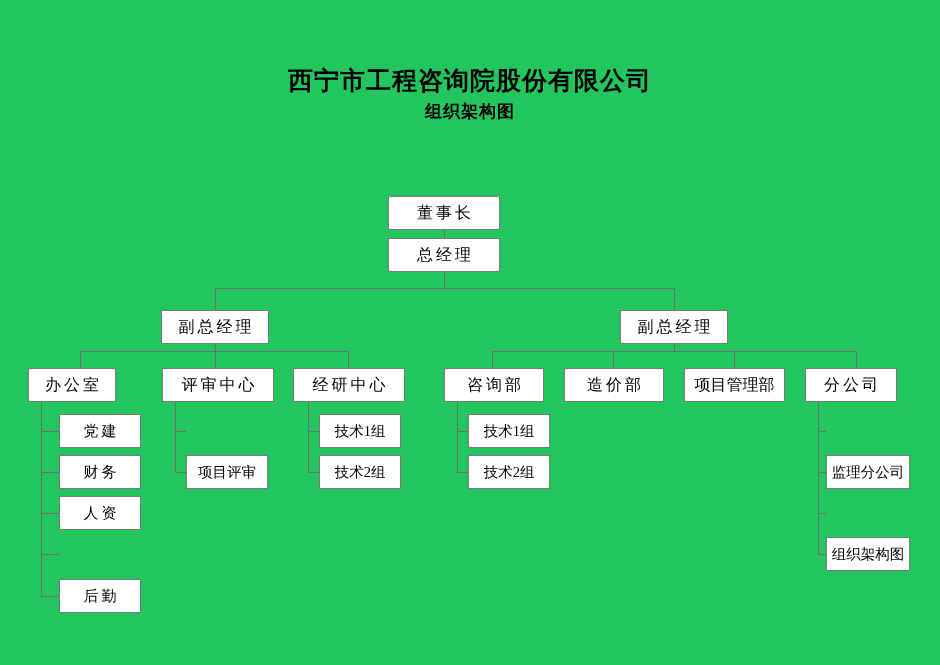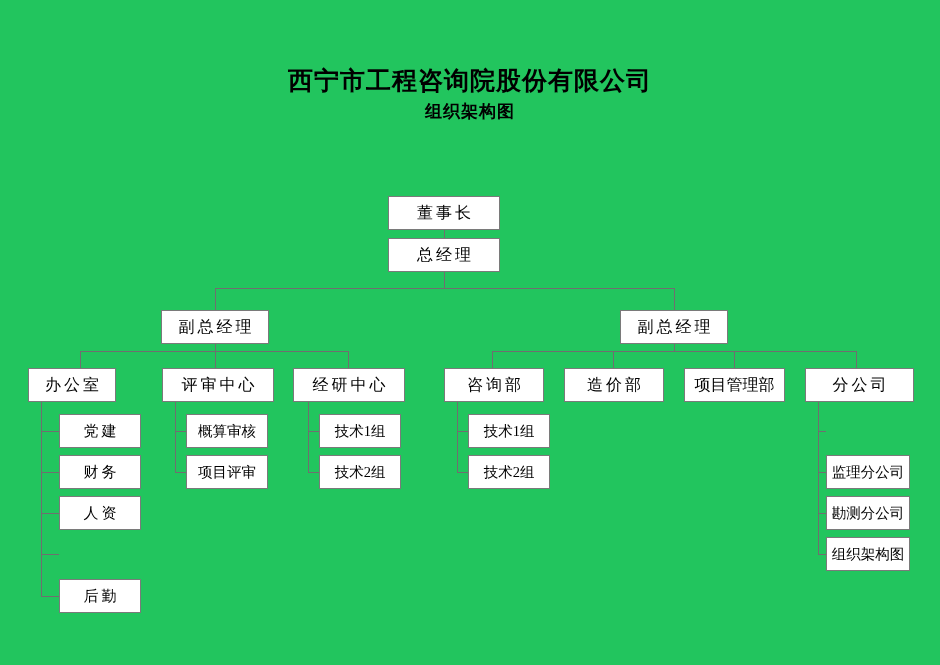--- a/index.html
+++ b/index.html
@@ -104,39 +104,38 @@
   <div class="conn v" style="left:734px; top:351px; height:17px;"></div>
   <div class="conn v" style="left:856px; top:351px; height:17px;"></div>
 
   <div class="node wide-letter" style="left:28px; top:368px; width:88px; height:34px;">办公室</div>
   <div class="node wide-letter" style="left:162px; top:368px; width:112px; height:34px;">评审中心</div>
   <div class="node wide-letter" style="left:293px; top:368px; width:112px; height:34px;">经研中心</div>
 
   <div class="node wide-letter" style="left:444px; top:368px; width:100px; height:34px;">咨询部</div>
   <div class="node wide-letter" style="left:564px; top:368px; width:100px; height:34px;">造价部</div>
   <div class="node" style="left:684px; top:368px; width:101px; height:34px;">项目管理部</div>
-  <div class="node wide-letter" style="left:805px; top:368px; width:109px; height:34px;">分公司</div>
+  <div class="node wide-letter" style="left:805px; top:368px; width:92px; height:34px;">分公司</div>
 
   <div class="conn v" style="left:41px; top:402px; height:194px;"></div>
   <div class="conn h" style="left:41px; top:431px; width:18px;"></div>
   <div class="conn h" style="left:41px; top:472px; width:18px;"></div>
   <div class="conn h" style="left:41px; top:513px; width:18px;"></div>
   <div class="conn h" style="left:41px; top:554px; width:18px;"></div>
   <div class="conn h" style="left:41px; top:596px; width:18px;"></div>
 
   <div class="node sub wide-letter" style="left:59px; top:414px; width:82px; height:34px;">党建</div>
   <div class="node sub wide-letter" style="left:59px; top:455px; width:82px; height:34px;">财务</div>
   <div class="node sub wide-letter" style="left:59px; top:496px; width:82px; height:34px;">人资</div>
   <div class="node sub wide-letter" style="left:59px; top:579px; width:82px; height:34px;">后勤</div>
 
   <div class="conn v" style="left:175px; top:402px; height:70px;"></div>
   <div class="conn h" style="left:175px; top:431px; width:11px;"></div>
   <div class="conn h" style="left:175px; top:472px; width:11px;"></div>
 
-  <div class="node sub-sm" style="left:186px; top:414px; width:82px; height:34px;">概算审核</div>
   <div class="node sub-sm" style="left:186px; top:455px; width:82px; height:34px;">项目评审</div>
 
   <div class="conn v" style="left:308px; top:402px; height:70px;"></div>
   <div class="conn h" style="left:308px; top:431px; width:11px;"></div>
   <div class="conn h" style="left:308px; top:472px; width:11px;"></div>
 
   <div class="node sub-sm" style="left:319px; top:414px; width:82px; height:34px;">技术1组</div>
   <div class="node sub-sm" style="left:319px; top:455px; width:82px; height:34px;">技术2组</div>
 
   <div class="conn v" style="left:457px; top:402px; height:70px;"></div>
@@ -146,16 +145,15 @@
   <div class="node sub-sm" style="left:468px; top:414px; width:82px; height:34px;">技术1组</div>
   <div class="node sub-sm" style="left:468px; top:455px; width:82px; height:34px;">技术2组</div>
 
   <div class="conn v" style="left:818px; top:402px; height:152px;"></div>
   <div class="conn h" style="left:818px; top:431px; width:8px;"></div>
   <div class="conn h" style="left:818px; top:472px; width:8px;"></div>
   <div class="conn h" style="left:818px; top:513px; width:8px;"></div>
   <div class="conn h" style="left:818px; top:554px; width:8px;"></div>
 
   <div class="node sub-sm" style="left:826px; top:455px; width:84px; height:34px;">监理分公司</div>
-  <div class="node sub-sm" style="left:826px; top:496px; width:84px; height:34px;">勘测分公司</div>
   <div class="node sub-sm" style="left:826px; top:537px; width:84px; height:34px;">组织架构图</div>
 
 </div>
 
 </body></html>

